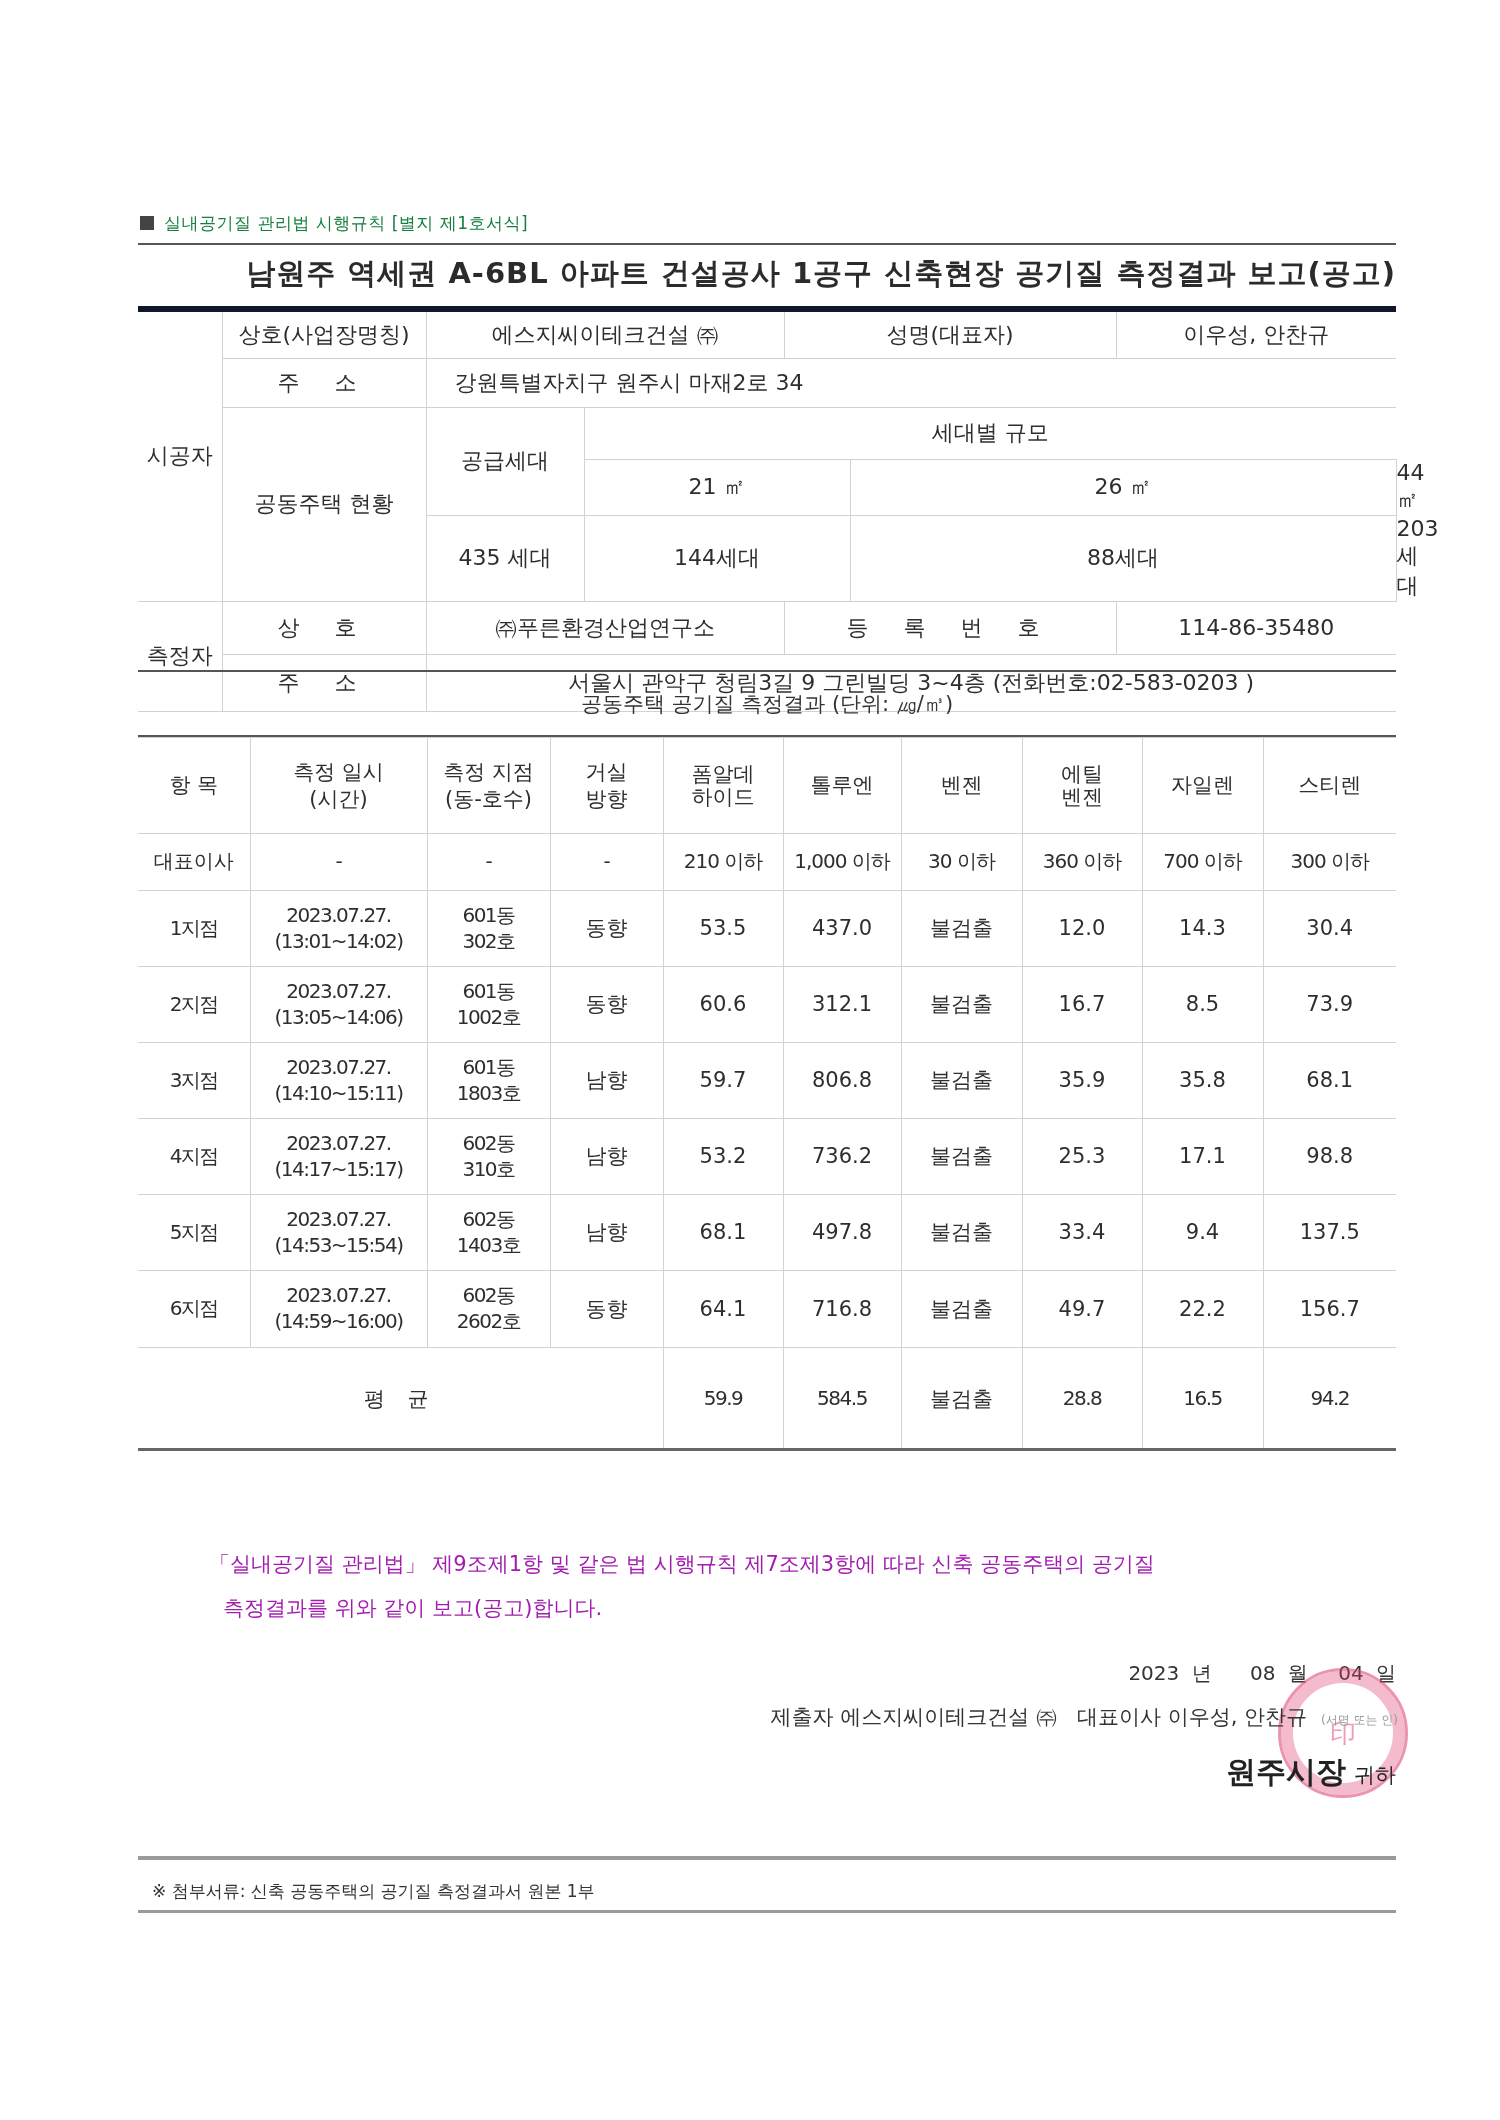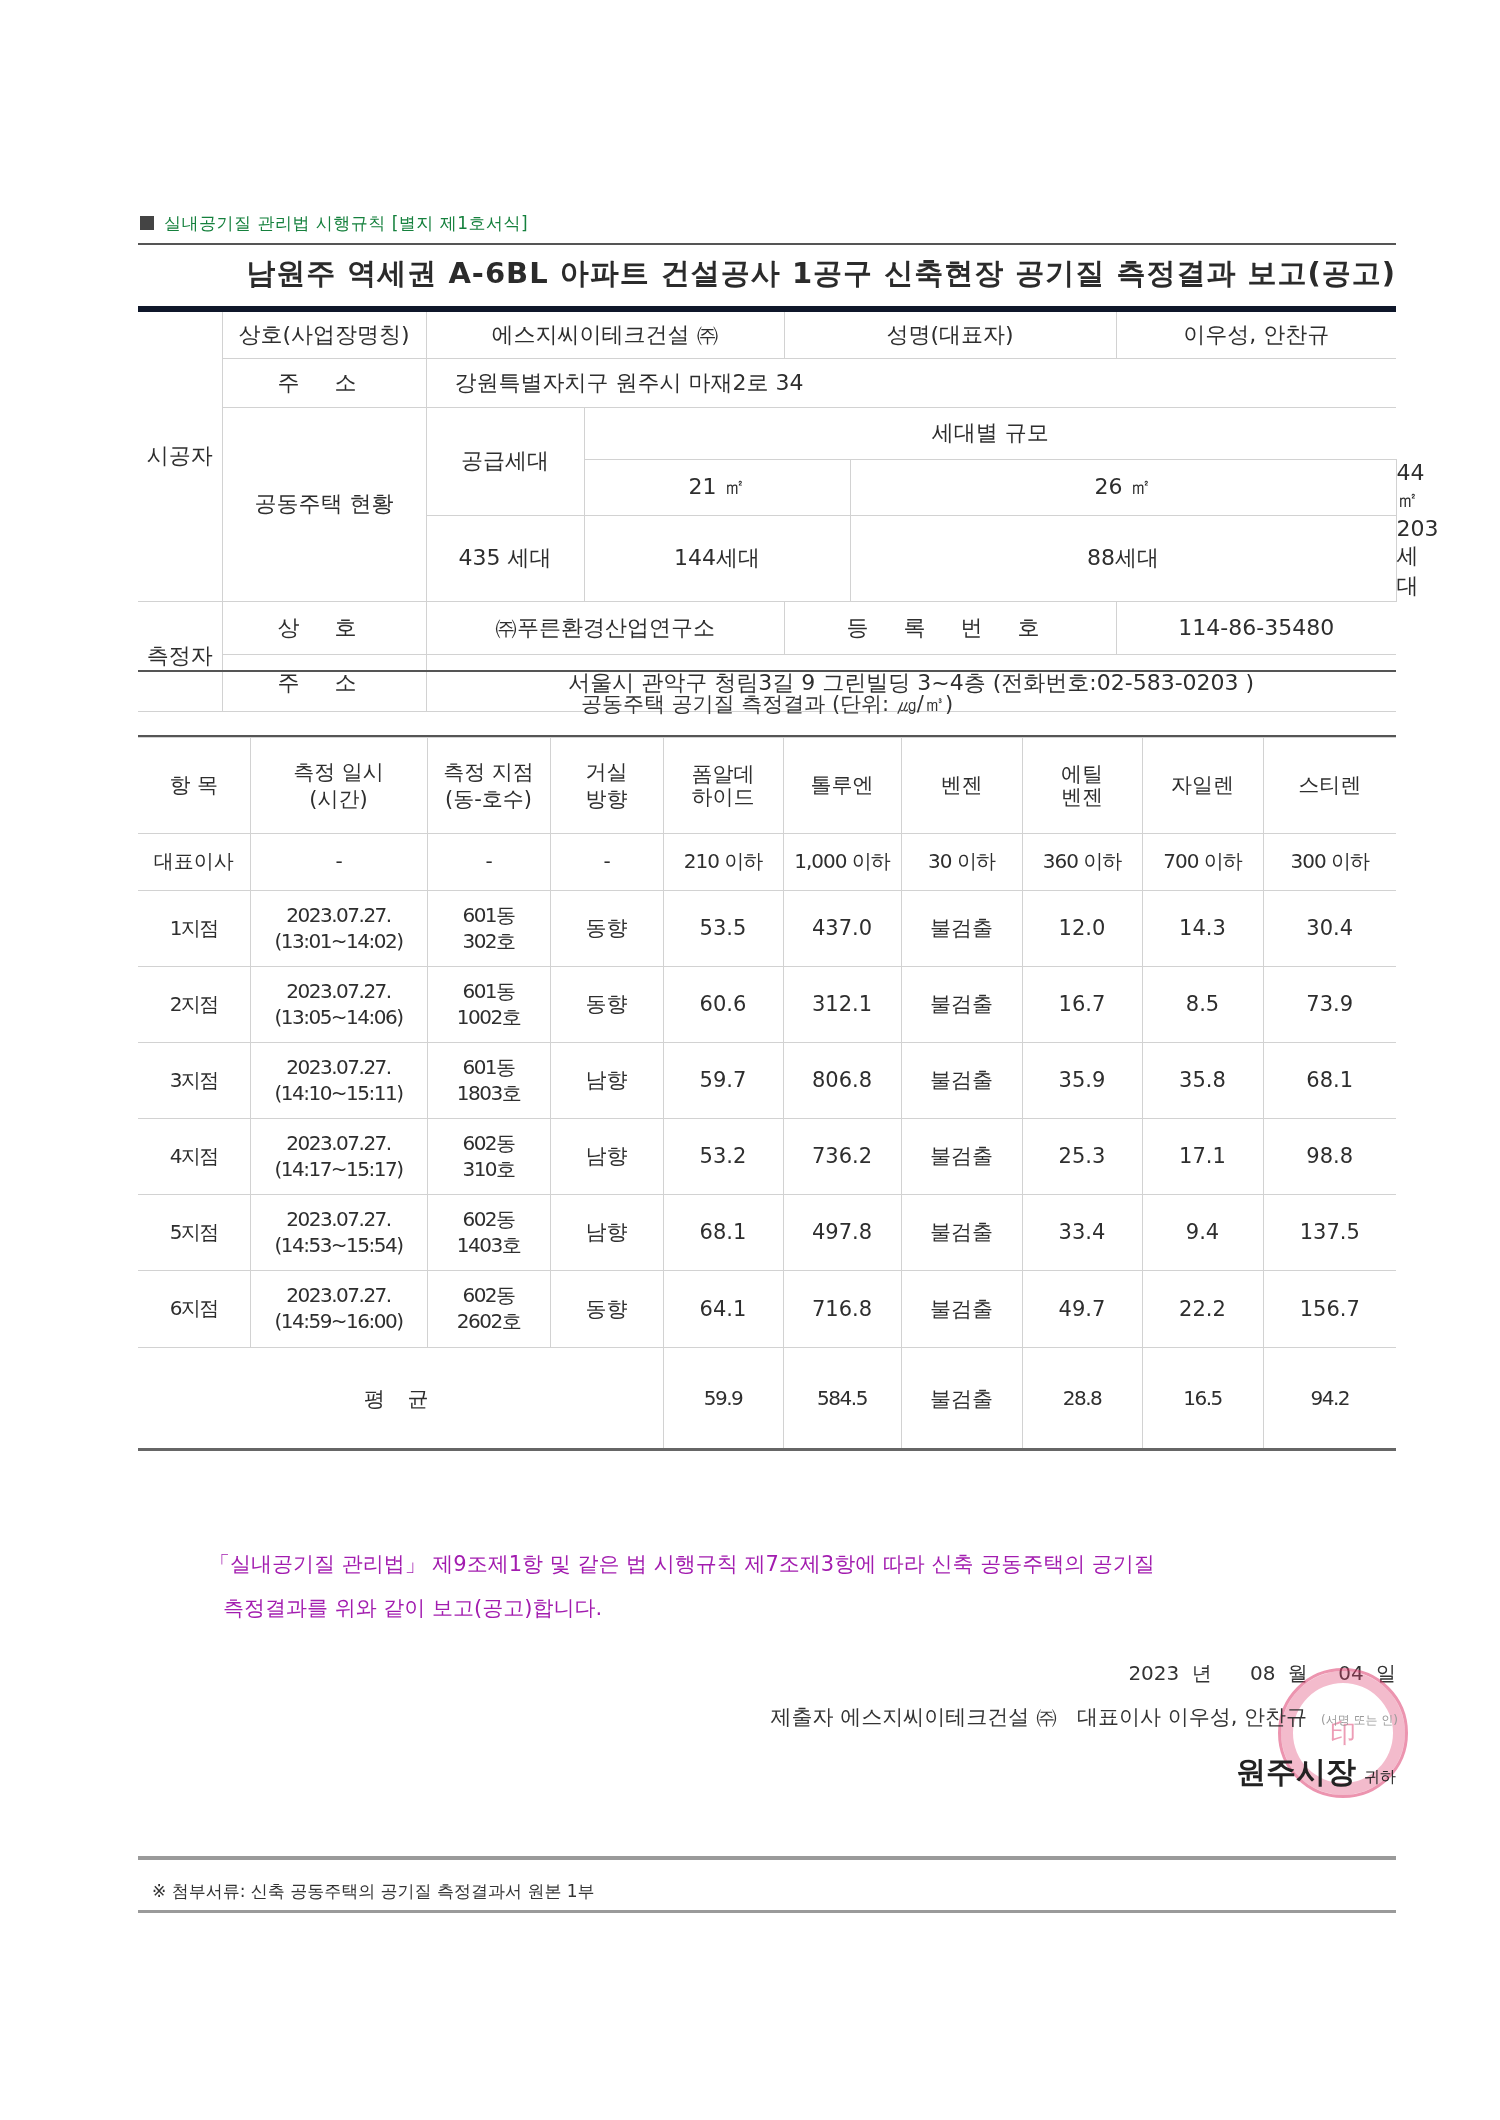--- a/index.html
+++ b/index.html
@@ -30,21 +30,21 @@
   .meas tr > td:last-child { border-right: none; }
   .meas .cond td { font-size: 20px; letter-spacing: -1px; }
   .meas .narrow { letter-spacing: -1.5px; font-size: 20px; }
   .meas .avg td { border-bottom: none; }
 
   .statement { left: 165px; top: 1542px; font-size: 21px; line-height: 44px; color: #a21caf; margin-left: 44px; }
   .date { right: 104px; top: 1660px; font-size: 20px; color: #333; word-spacing: 6px; }
   .submitter { right: 102px; top: 1703px; font-size: 21px; color: #333; }
   .submitter .sig { font-size: 12px; color: #999; margin-left: 14px; }
   .addressee { right: 104px; top: 1752px; font-size: 30px; font-weight: bold; color: #222; }
-  .addressee .hon { font-size: 16px; font-weight: normal; margin-left: 8px; }
+  .addressee .hon { font-size: 21px; font-weight: normal; margin-left: 8px; }
   .stamp {
     left: 1278px; top: 1668px; width: 124px; height: 124px; border-radius: 50%;
     border: 3px solid rgba(220, 60, 110, 0.55);
     box-shadow: inset 0 0 0 10px rgba(255,255,255,0), inset 0 0 0 12px rgba(220,60,110,0.35);
     color: rgba(220, 60, 110, 0.5); font-size: 26px; text-align: center; line-height: 124px;
   }
   .attachment { left: 152px; top: 1880px; font-size: 17px; color: #333; }
   .thick { background: #9a9a9a; height: 4px; }
 </style>
 </head>

